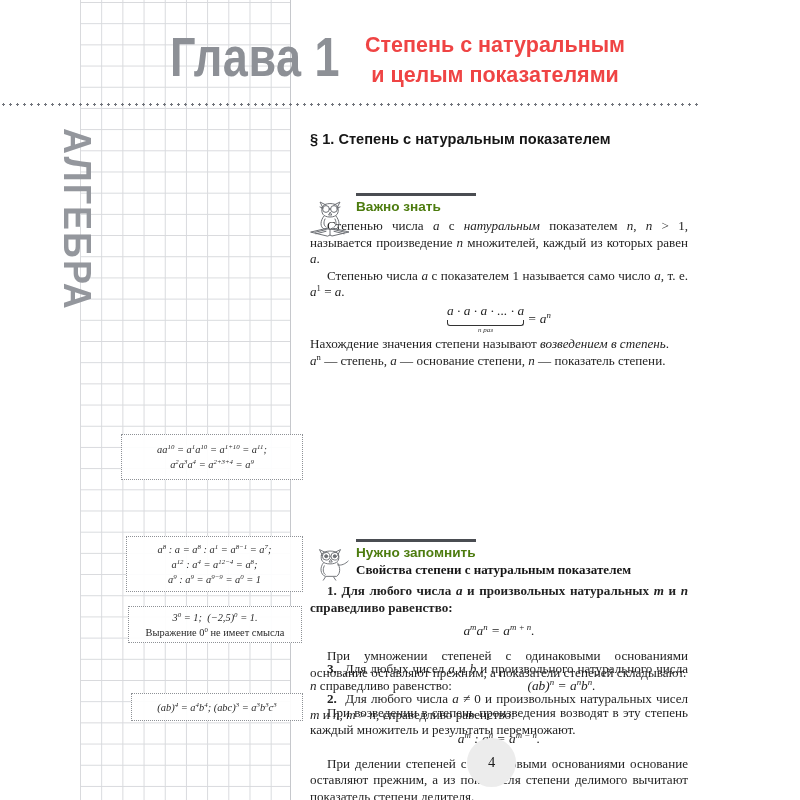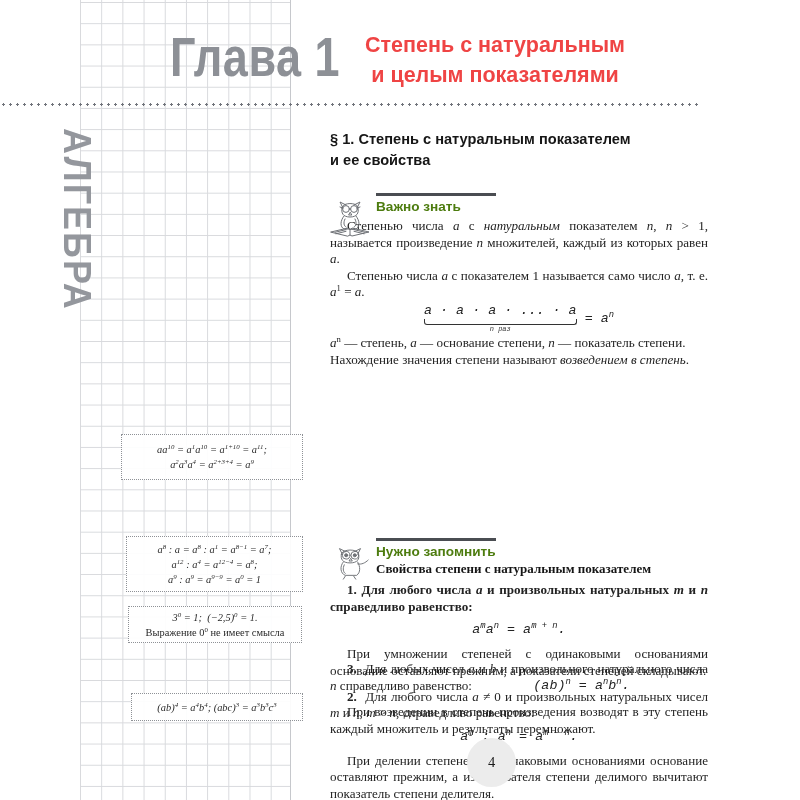--- a/index.html
+++ b/index.html
@@ -103,21 +103,20 @@
     white-space:nowrap;
     
     transform:rotate(90deg) scaleY(1.1);
   }
 
   
   #content{
     position:absolute;
     left:310px; top:0; width:378px; height:680px;
     z-index:5;
-    margin-left:20px;
   }
 
   .section-head{
     font-family:"Liberation Sans", sans-serif;
     font-weight:bold;
     font-size:14.6px;
     line-height:21px;
     color:#161616;
     margin:0;
   }
@@ -160,21 +159,21 @@
     line-height:16.6px;
     color:#232323;
     text-align:justify;
     text-justify:inter-word;
   }
   p.body.indent{ text-indent:17px; }
   p.body.noind{ text-indent:0; }
 
   .eq{
     text-align:center;
-    font-family:Liberation Mono, monospace;
+    font-family:Liberation Serif, serif;
     font-style:italic;
     font-size:13.4px;
     color:#232323;
     margin:4px 0;
   }
   sup{ font-size:.66em; vertical-align:super; line-height:0; }
   .rom{ font-style:normal; }
   .it{ font-style:italic; }
 
   
@@ -247,21 +246,20 @@
     <div>Степень с натуральным</div>
     <div>и целым показателями</div>
   </div>
 
   <div id="subject-vertical">АЛГЕБРА</div>
 
   <div id="content">
 
     <div class="block" style="top:129px;">
       <p class="section-head">§ 1. Степень с натуральным показателем</p>
-      <p class="section-head">и ее свойства</p>
     </div>
 
     <div class="block tip" style="top:190px;">
       <div class="rule"></div>
       <span class="owl">
         <svg viewBox="0 0 44 46" width="44" height="46">
           <g fill="none" stroke="#6e7176" stroke-width="1" stroke-linecap="round" stroke-linejoin="round">
 
             <path d="M15 14 L12 8 L18 11"></path>
             <path d="M29 14 L32 8 L26 11"></path>
@@ -300,22 +298,22 @@
       <div class="eq" style="margin-top:2px;">
         <span class="brace-wrap">
           <span class="brace-top"><span class="it">a</span> · <span class="it">a</span> · <span class="it">a</span> · ... · <span class="it">a</span></span>
           <span class="brace-line"></span>
           <span class="brace-label">n раз</span>
         </span>
         <span style="vertical-align:9px;"> = <span class="it">a</span><sup>n</sup></span>
       </div>
 
       <div style="margin-top:-4px;">
+        <p class="body noind">Нахождение значения степени называют <span class="it">возведением в степень</span>.</p>
         <p class="body noind"><span class="it">a</span><sup>n</sup> — степень, <span class="it">a</span> — основание степени, <span class="it">n</span> — показатель степени.</p>
-        <p class="body noind">Нахождение значения степени называют <span class="it">возведением в степень</span>.</p>
       </div>
     </div>
 
     <div class="block tip" style="top:357px;">
       <div class="rule"></div>
       <span class="owl">
         <svg viewBox="0 0 44 46" width="44" height="44">
           <g fill="none" stroke="#6e7176" stroke-width="1" stroke-linecap="round" stroke-linejoin="round">
             <path d="M14 16 L11 10 L17 13"></path>
             <path d="M30 16 L33 10 L27 13"></path>

